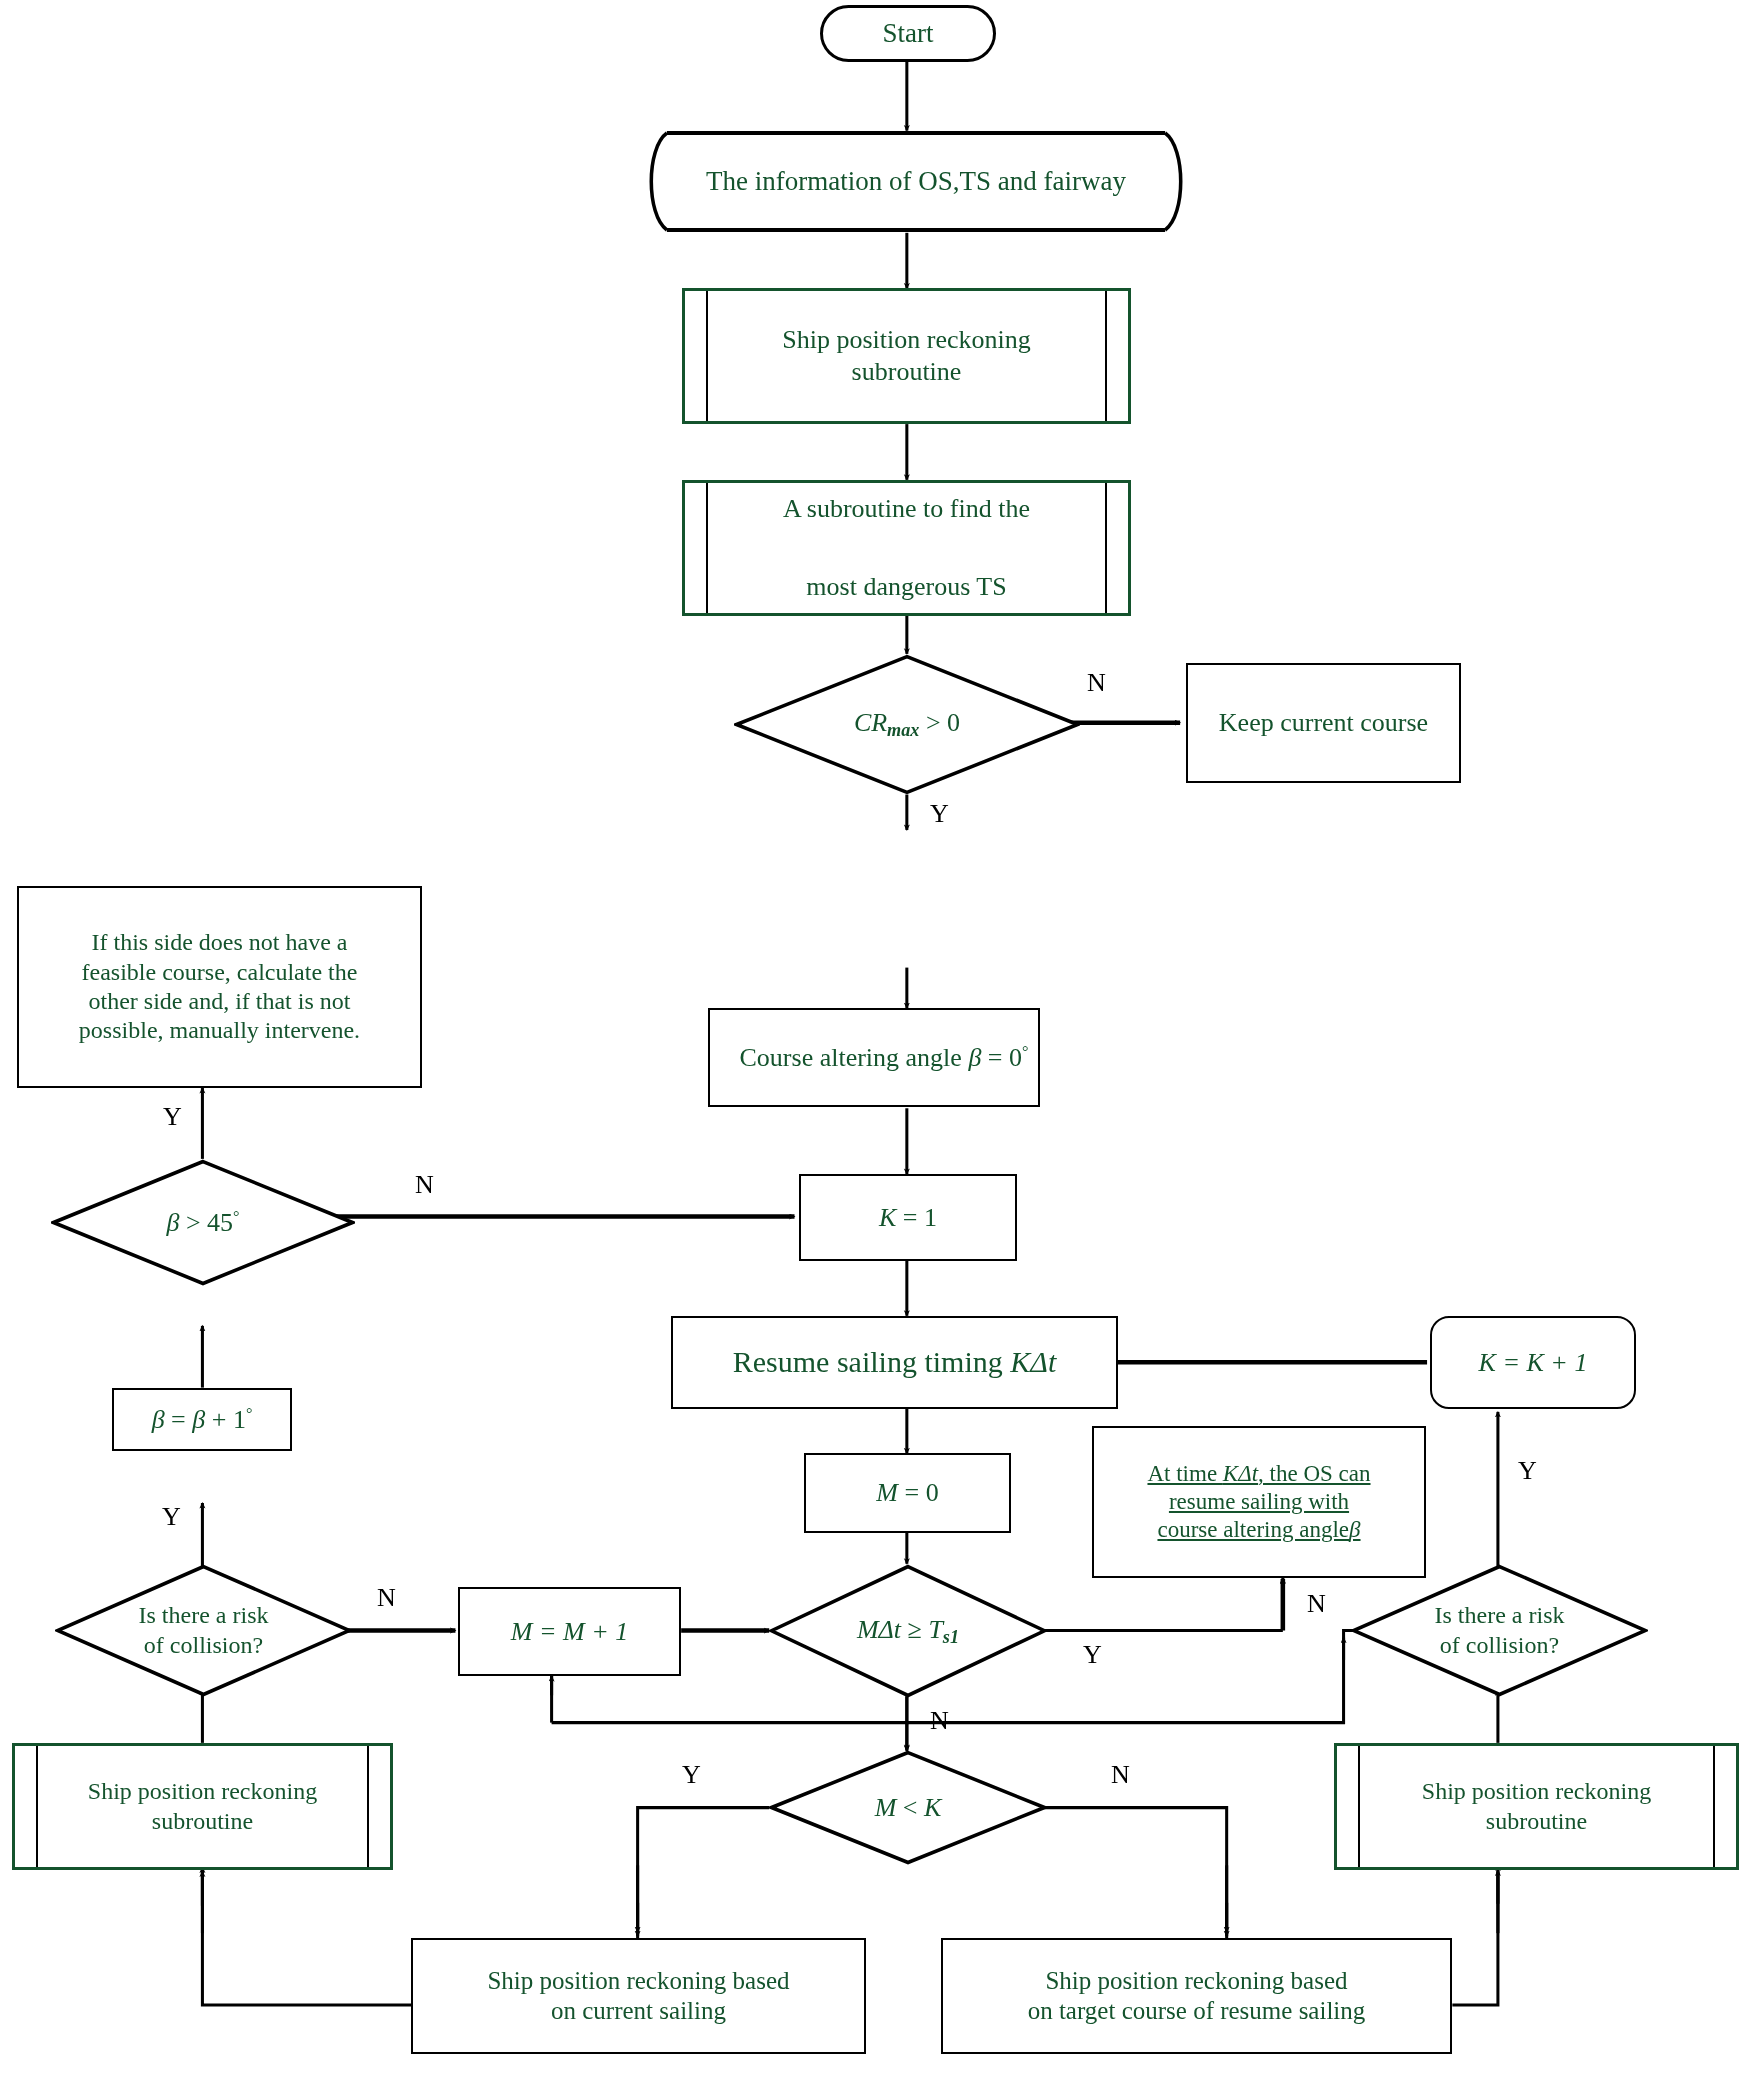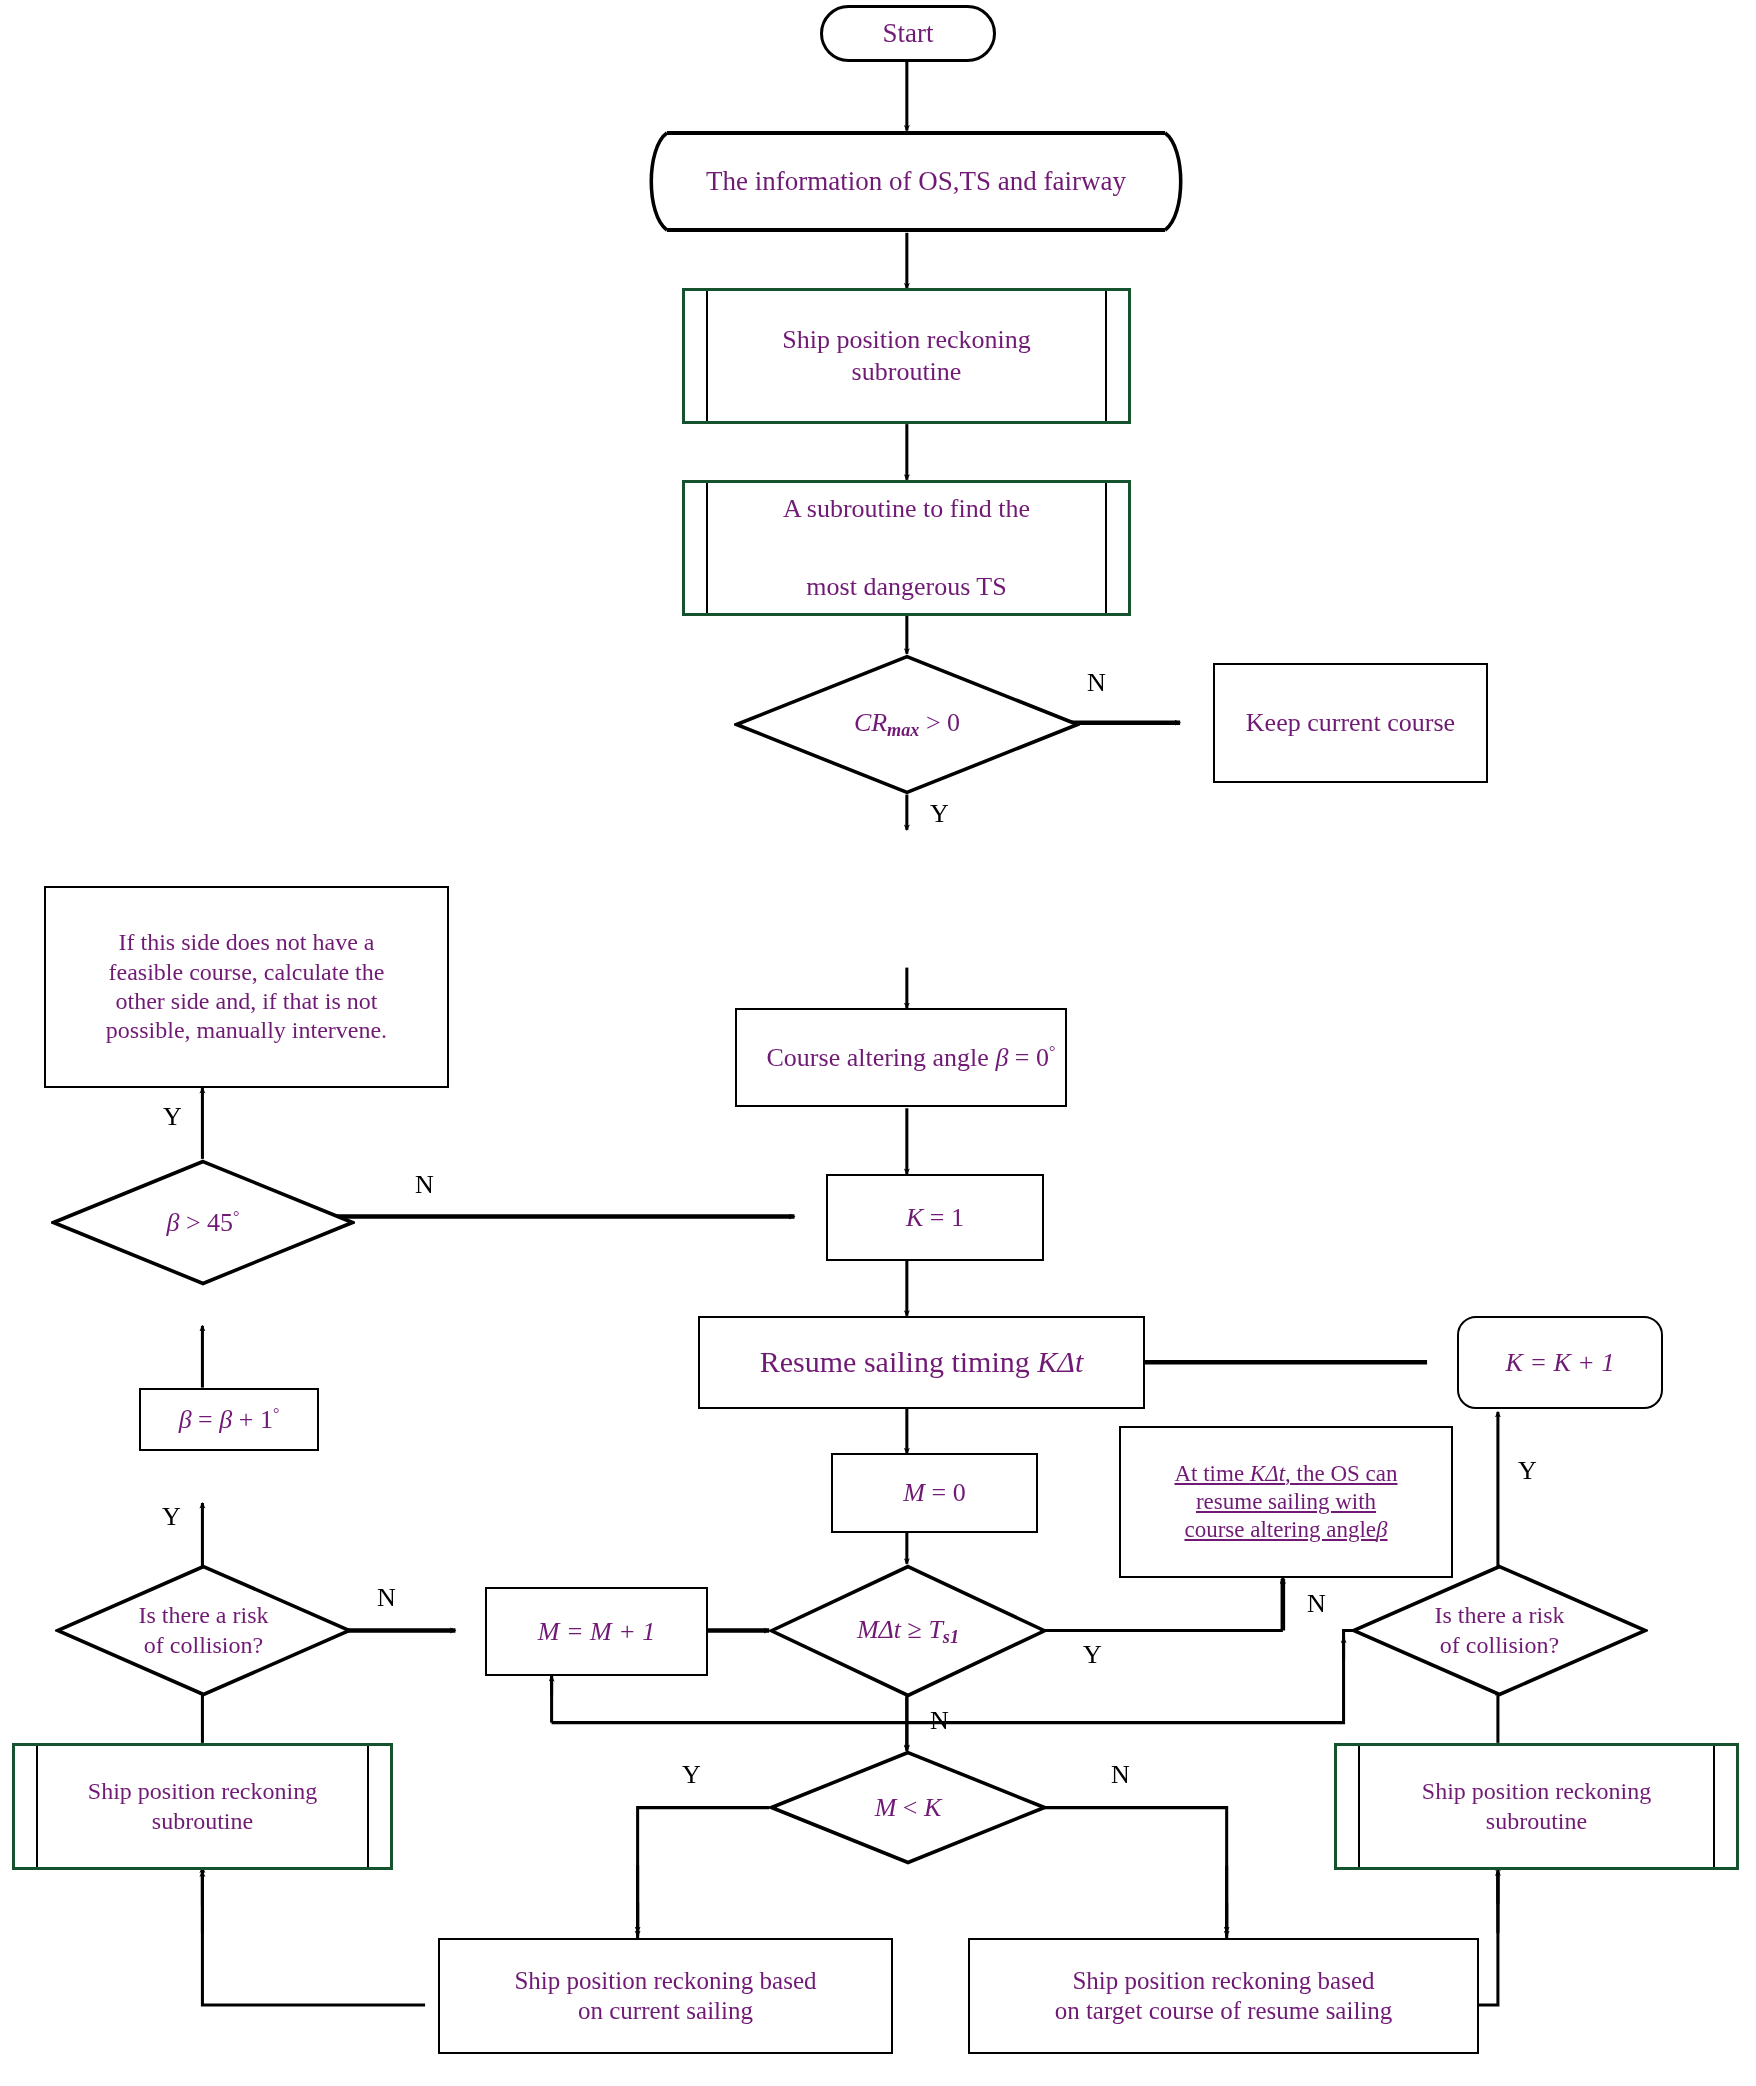--- a/index.html
+++ b/index.html
@@ -24,27 +24,26 @@
     height: 2087px;
     pointer-events: none;
   }
   .node {
     position: absolute;
     box-sizing: border-box;
     display: flex;
     align-items: center;
     justify-content: center;
     text-align: center;
-    color: #701a75;
+    color: #14532d;
     background: #fff;
     line-height: 1.22;
   }
   .proc {
     border: 2.5px solid #000;
-    margin-left: 27px;
   }
   .subr {
     border: 3px solid #14532d;
     font-family: Liberation Serif, serif;
   }
   .subr::before, .subr::after {
     content: "";
     position: absolute;
     top: 0; bottom: 0;
     width: 0;

